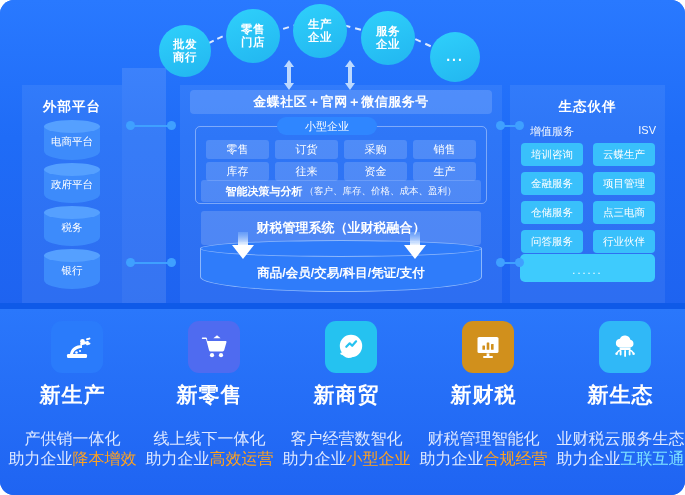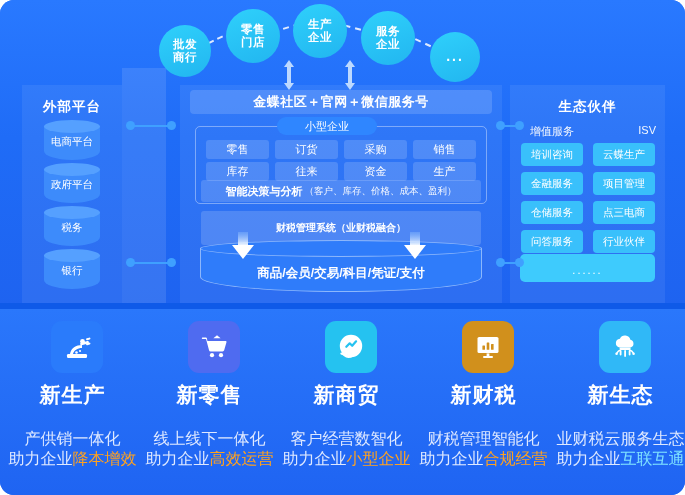--- a/index.html
+++ b/index.html
@@ -109,21 +109,21 @@
     background: rgba(255,255,255,0.16); border-radius:3px;
     color:#fff; font-size:11px;
     display:flex; align-items:center; justify-content:center;
   }
   #smart-bar b { font-weight:bold; }
   #smart-bar i { font-style:normal; font-size:9.5px; opacity:.95; margin-left:2px;}
 
   #fin-bar {
     position:absolute; left:201px; top:211px; width:280px; height:34px;
     background: rgba(255,255,255,0.16); border-radius:3px;
-    color:#fff; font-size:10px; font-weight:bold;
+    color:#fff; font-size:13px; font-weight:bold;
     display:flex; align-items:center; justify-content:center;
   }
 
   
   .down-arrow { position:absolute; width:22px; height:28px; z-index:7; }
 
   
   #db {
     position:absolute; left:200px; top:240px; width:282px; height:56px;
   }

